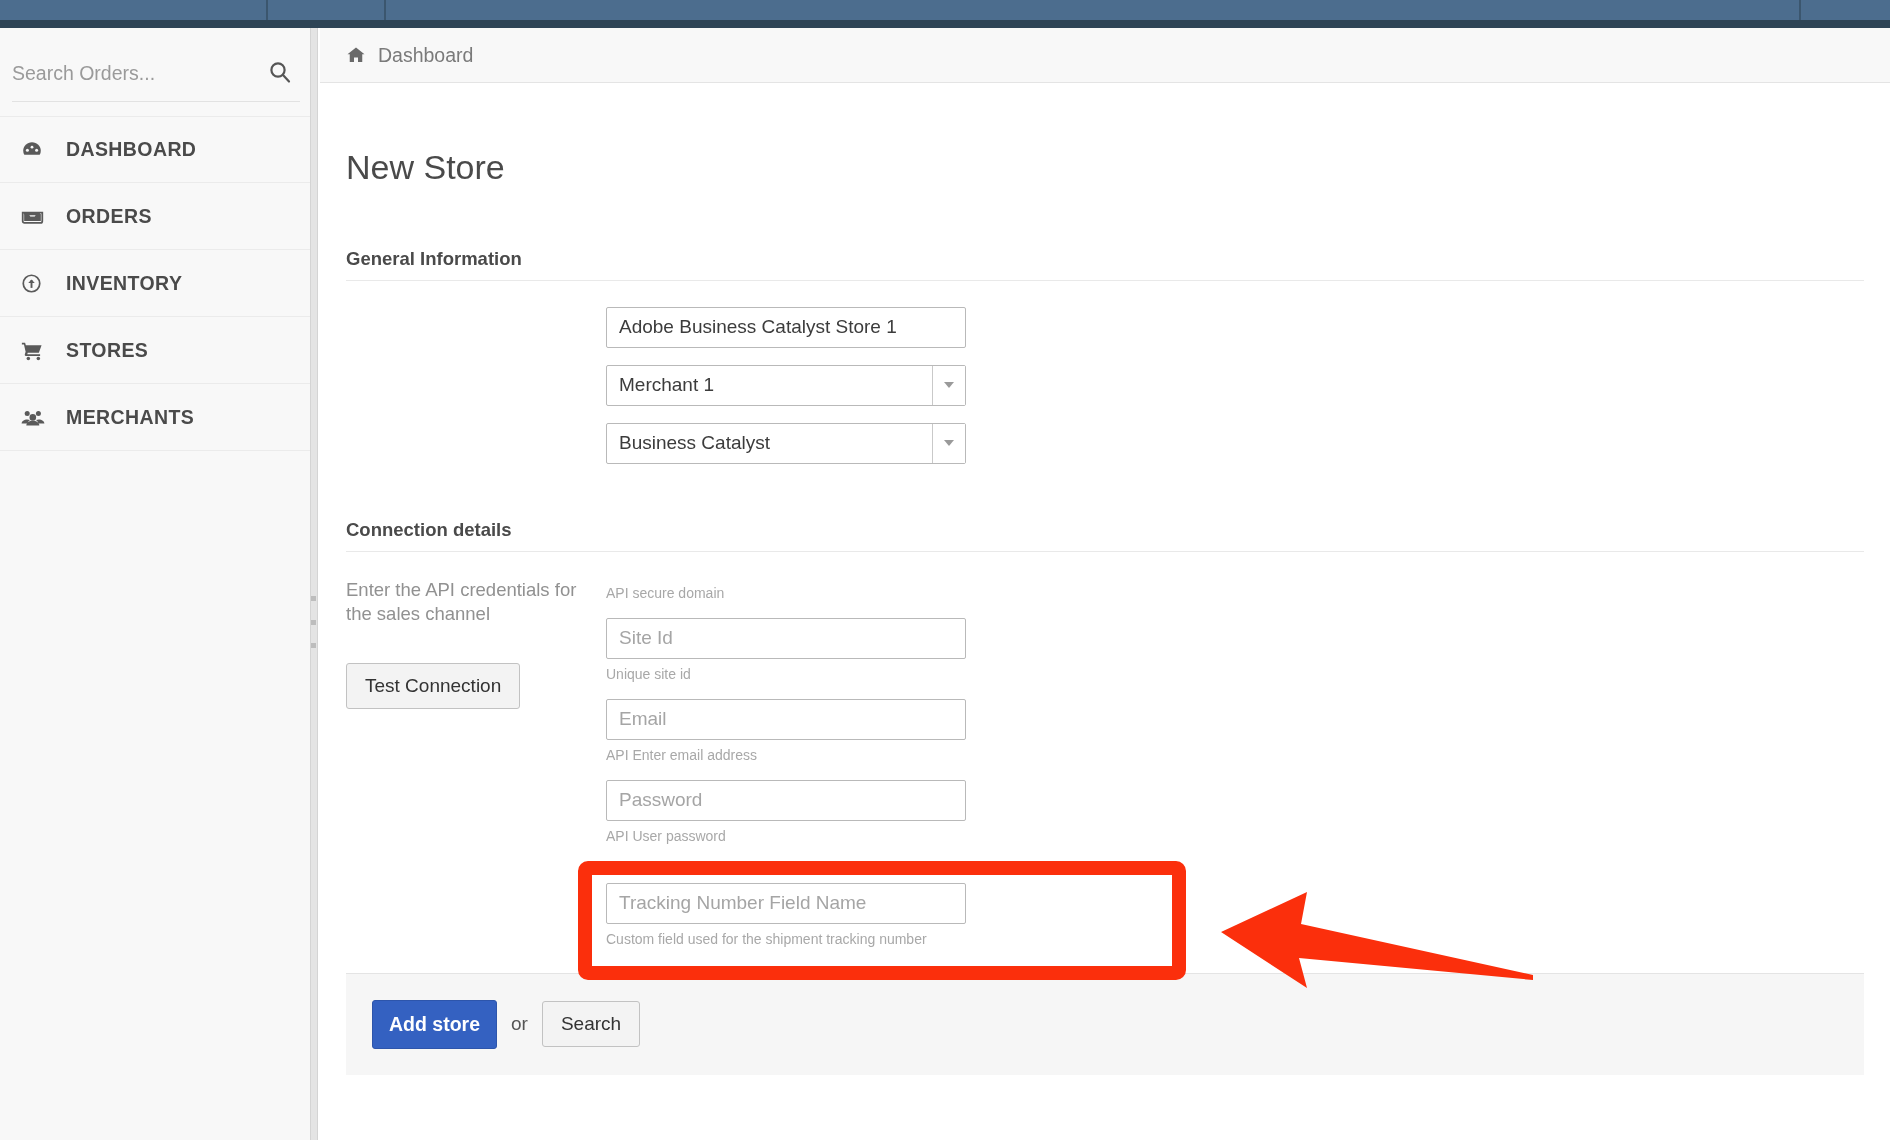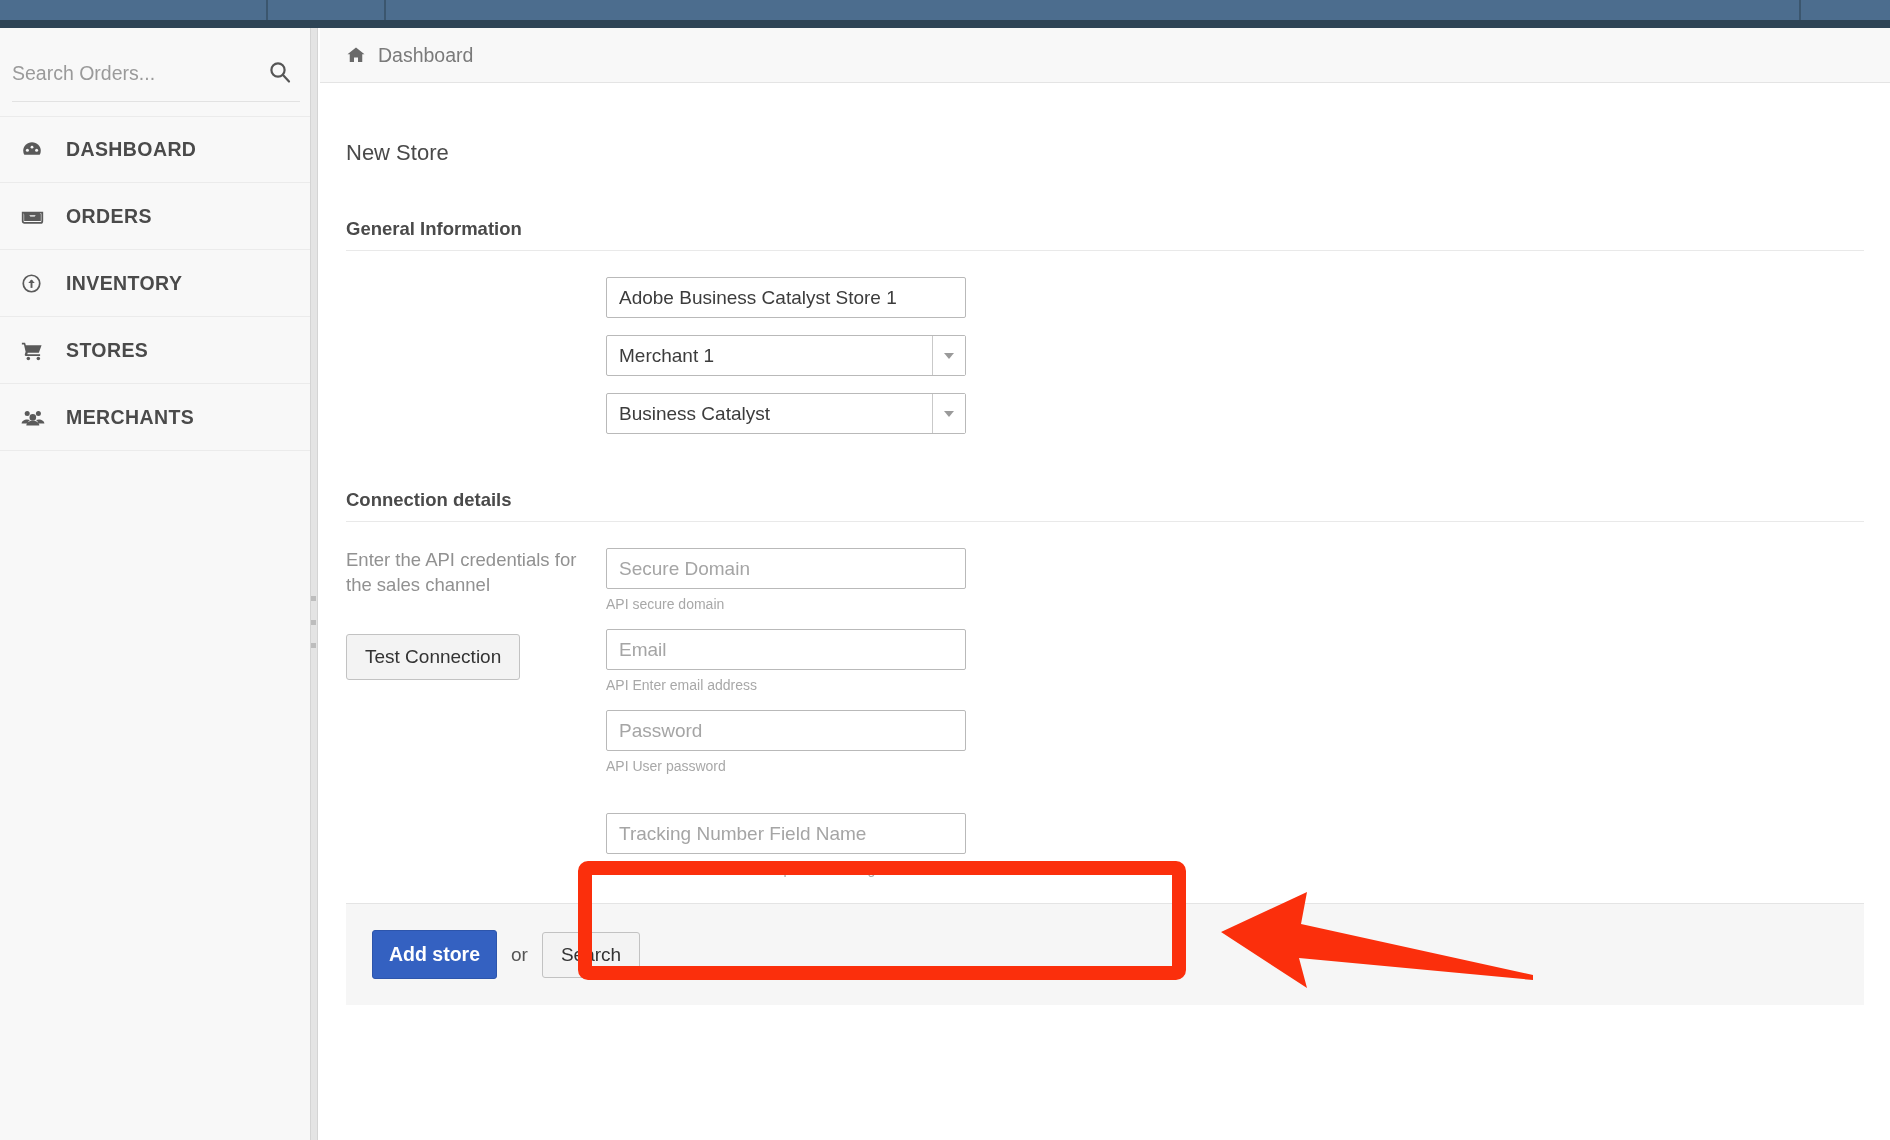--- a/index.html
+++ b/index.html
@@ -150,21 +150,21 @@
   }
   .home-icon { width: 20px; height: 20px; color: #6a6a6a; }
   .breadcrumb-text {
     font-size: 19.5px;
     color: #7a7a7a;
   }
 
   .content { padding: 0 0 0 0; }
 
   .page-title {
-    font-size: 22px;
+    font-size: 34px;
     color: #4a4a4a;
     padding: 42px 0 0 26px;
     font-weight: normal;
   }
 
   .form-wrap { padding: 0 26px 0 26px; }
 
   .section-head {
     font-size: 18.5px;
     font-weight: bold;
@@ -444,24 +444,27 @@
 
         <div class="form-row">
           <div class="form-left">
             <p>Enter the API credentials for the sales channel</p>
             <button class="btn btn-default btn-test">Test Connection</button>
           </div>
 
           <div class="form-right">
 
             <div class="field">
-              <input class="text-input" type="text" placeholder="Secure Domain" style="">
               <div class="help-text">API secure domain</div>
             </div>
 
+            <div class="field">
+              <input class="text-input" type="text" placeholder="Site Id" style="">
+              <div class="help-text">Unique site id</div>
+            </div>
 
             <div class="field">
               <input class="text-input" type="text" placeholder="Email" style="">
               <div class="help-text">API Enter email address</div>
             </div>
 
             <div class="field">
               <input class="text-input" type="text" placeholder="Password" style="">
               <div class="help-text">API User password</div>
             </div>

